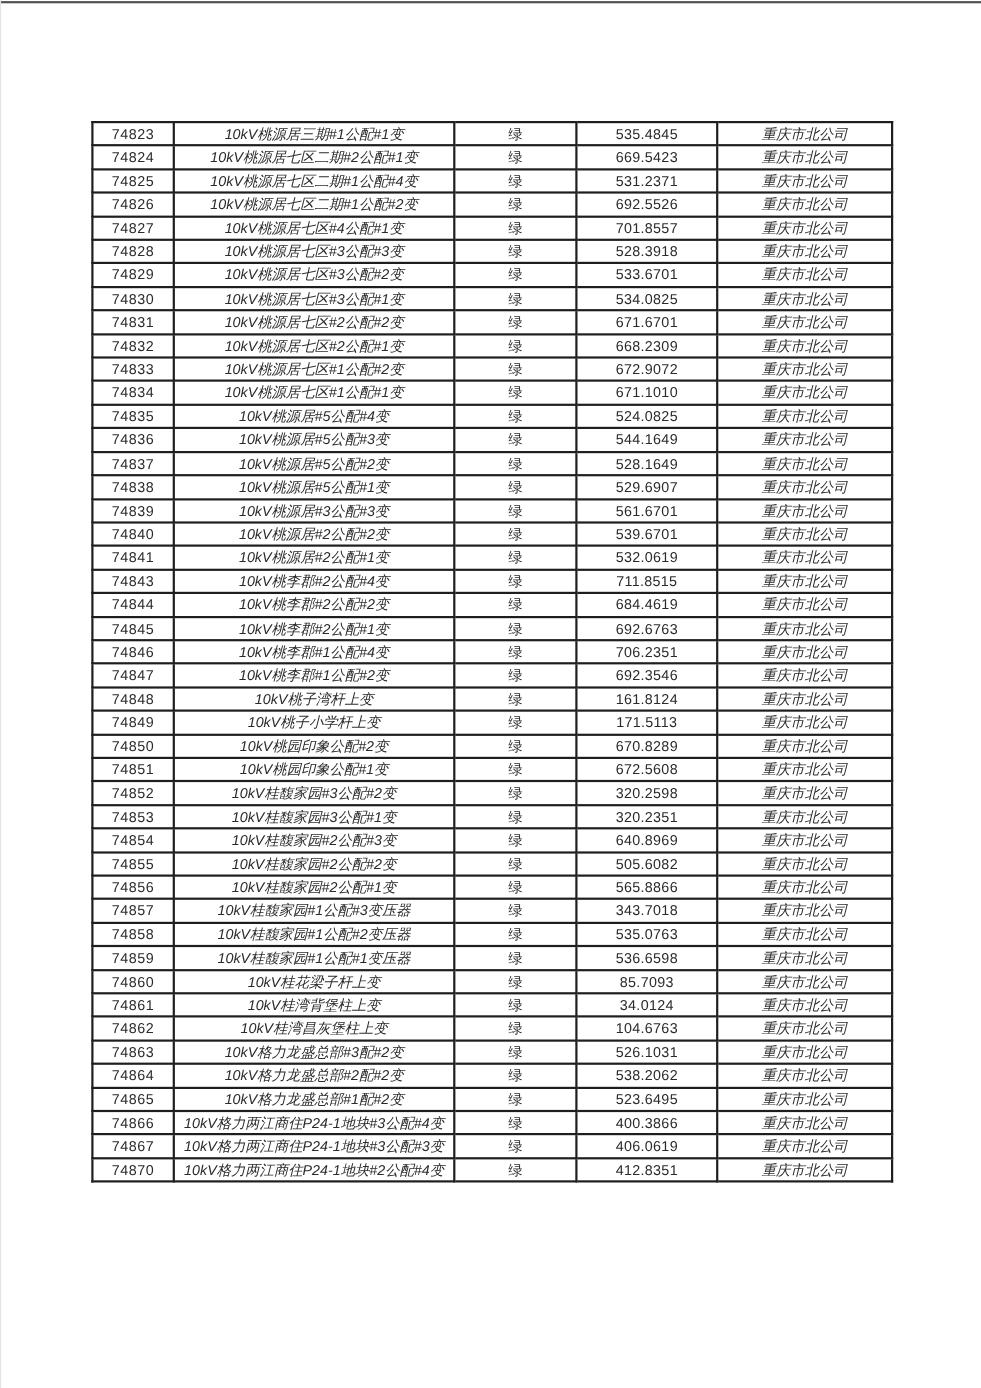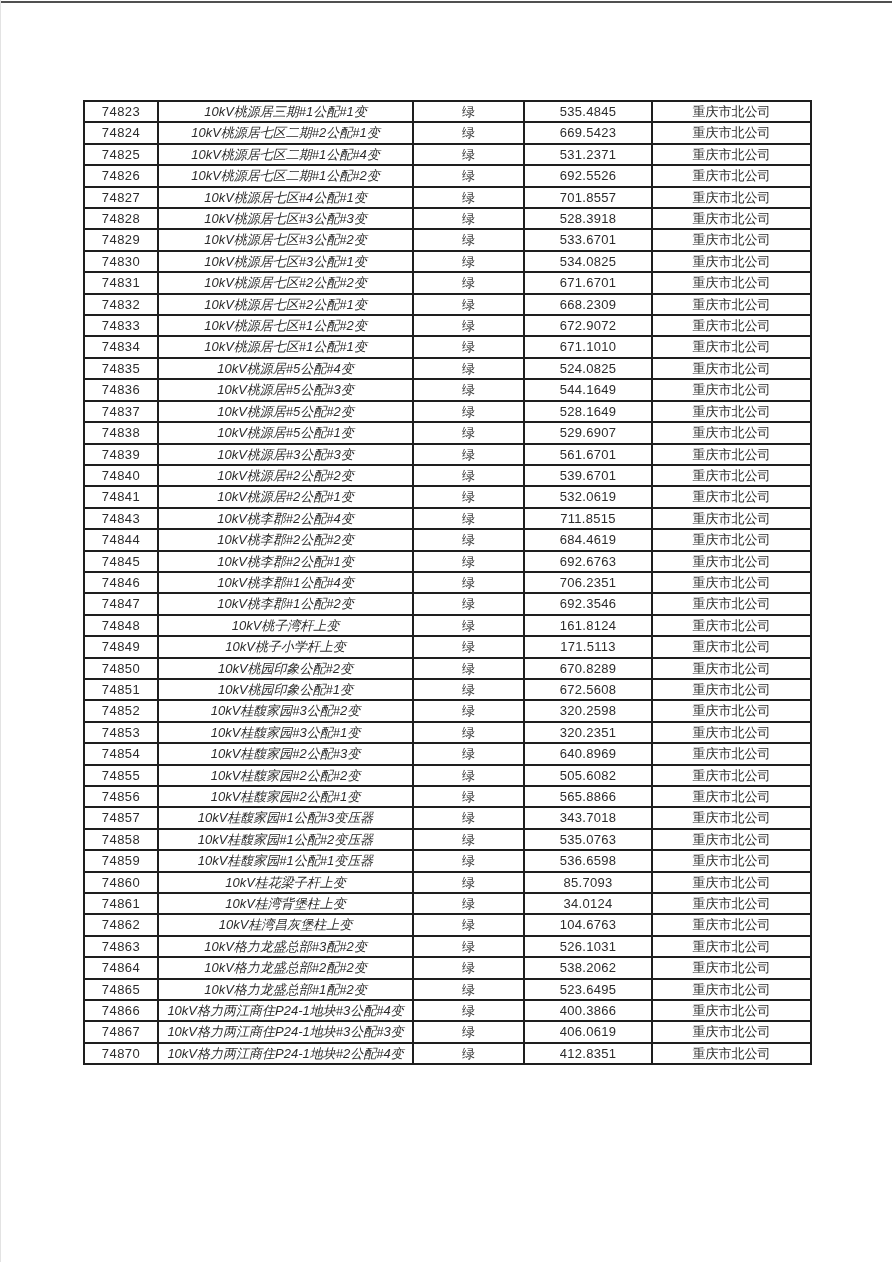--- a/index.html
+++ b/index.html
@@ -22,21 +22,21 @@
   }
   .scan-edge-left {
     position: absolute;
     top: 0; left: 0;
     width: 1px; height: 1262px;
     background: #e3e3e3;
   }
   .table-wrap {
     position: absolute;
     left: 83px;
-    top: 100px;
+    top: 110px;
     width: 717px;
   }
   table.data-table {
     border-collapse: collapse;
     table-layout: fixed;
     width: 717px;
   }
   table.data-table td {
     border: 2px solid #1e1e1e;
     height: 19.4px;
@@ -46,21 +46,21 @@
     font-size: 13px;
     line-height: 19.4px;
     color: #2b2b2b;
     white-space: nowrap;
     overflow: hidden;
   }
   td.col-id      { width: 72px;  letter-spacing: 0.5px; }
   td.col-name    { width: 253px; font-size: 12.5px; font-style: italic; }
   td.col-status  { width: 109px; }
   td.col-value   { width: 126px; letter-spacing: 0.3px; }
-  td.col-company { width: 157px; }
+  td.col-company { width: 157px; font-style: italic; }
 </style>
 </head>
 <body>
 
 <div class="scan-edge-top"></div>
 <div class="scan-edge-left"></div>
 
 <div class="table-wrap">
   <table class="data-table">
     <tbody>

